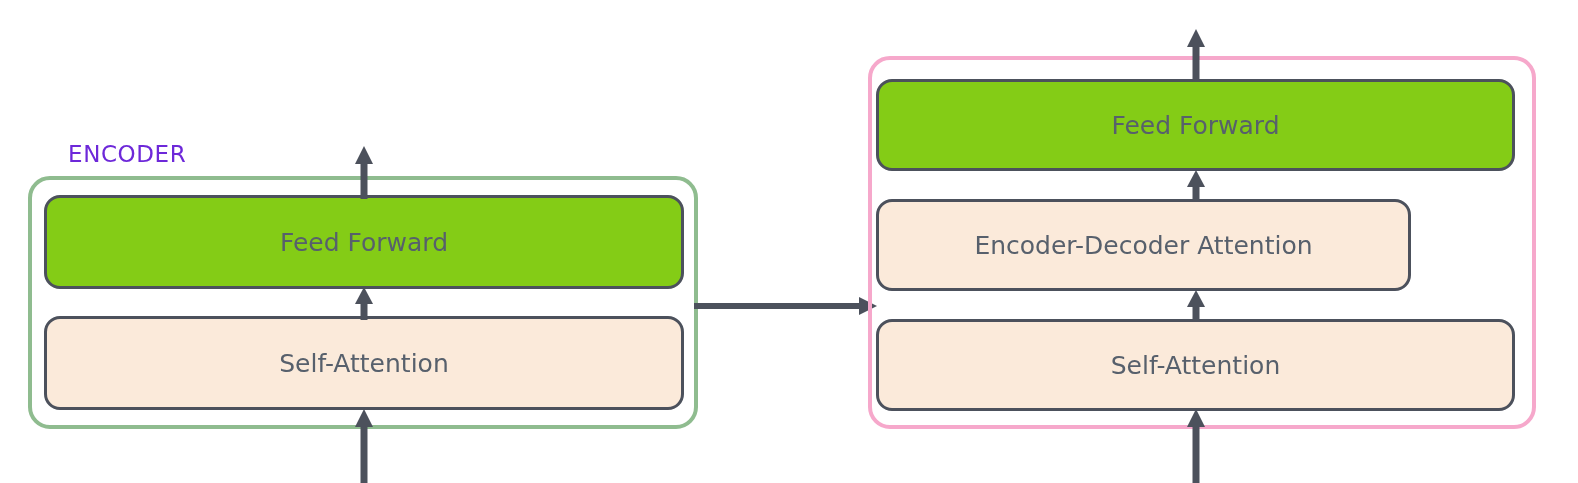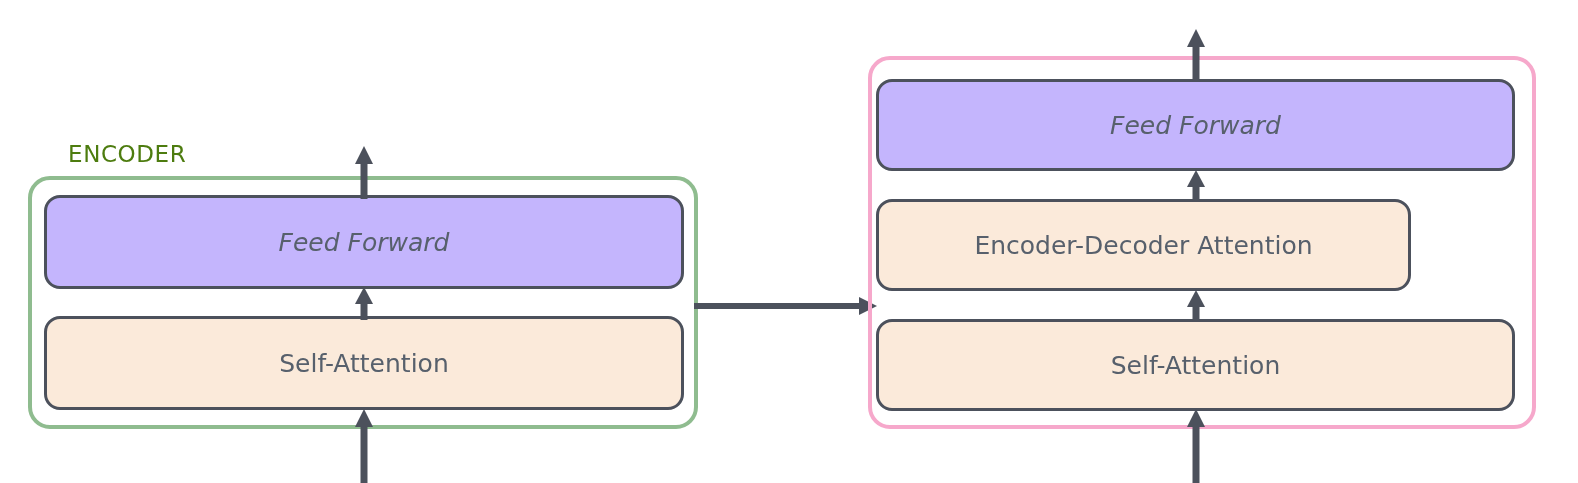--- a/index.html
+++ b/index.html
@@ -43,21 +43,21 @@
   .group-label {
     position: absolute;
     font-size: 23px;
     letter-spacing: 0.6px;
     font-weight: 400;
     white-space: nowrap;
   }
   .label-encoder {
     left: 68px;
     top: 141px;
-    color: #4d7c0f;
+    color: #6d28d9;
   }
   .label-decoder {
     left: 905px;
     top: 20px;
     color: #f0a0c4;
   }
 
   
   .block {
     position: absolute;
@@ -65,21 +65,21 @@
     border: 3.5px solid #4c515c;
     border-radius: 16px;
     display: flex;
     align-items: center;
     justify-content: center;
     color: #57606c;
     font-size: 25px;
     font-weight: 400;
     white-space: nowrap;
   }
-  .block-blue  { background: #c4b5fd; font-style: italic; }
+  .block-blue  { background: #84cc16; }
   .block-peach { background: #fbeada; }
 
   
   .enc-ff { left: 44px;  top: 195px; width: 640px; height: 94px; }
   .enc-sa { left: 44px;  top: 316px; width: 640px; height: 94px; }
 
   
   .dec-ff  { left: 876px; top: 79px;  width: 639px; height: 92px; }
   .dec-eda { left: 876px; top: 199px; width: 535px; height: 92px; }
   .dec-sa  { left: 876px; top: 319px; width: 639px; height: 92px; }

